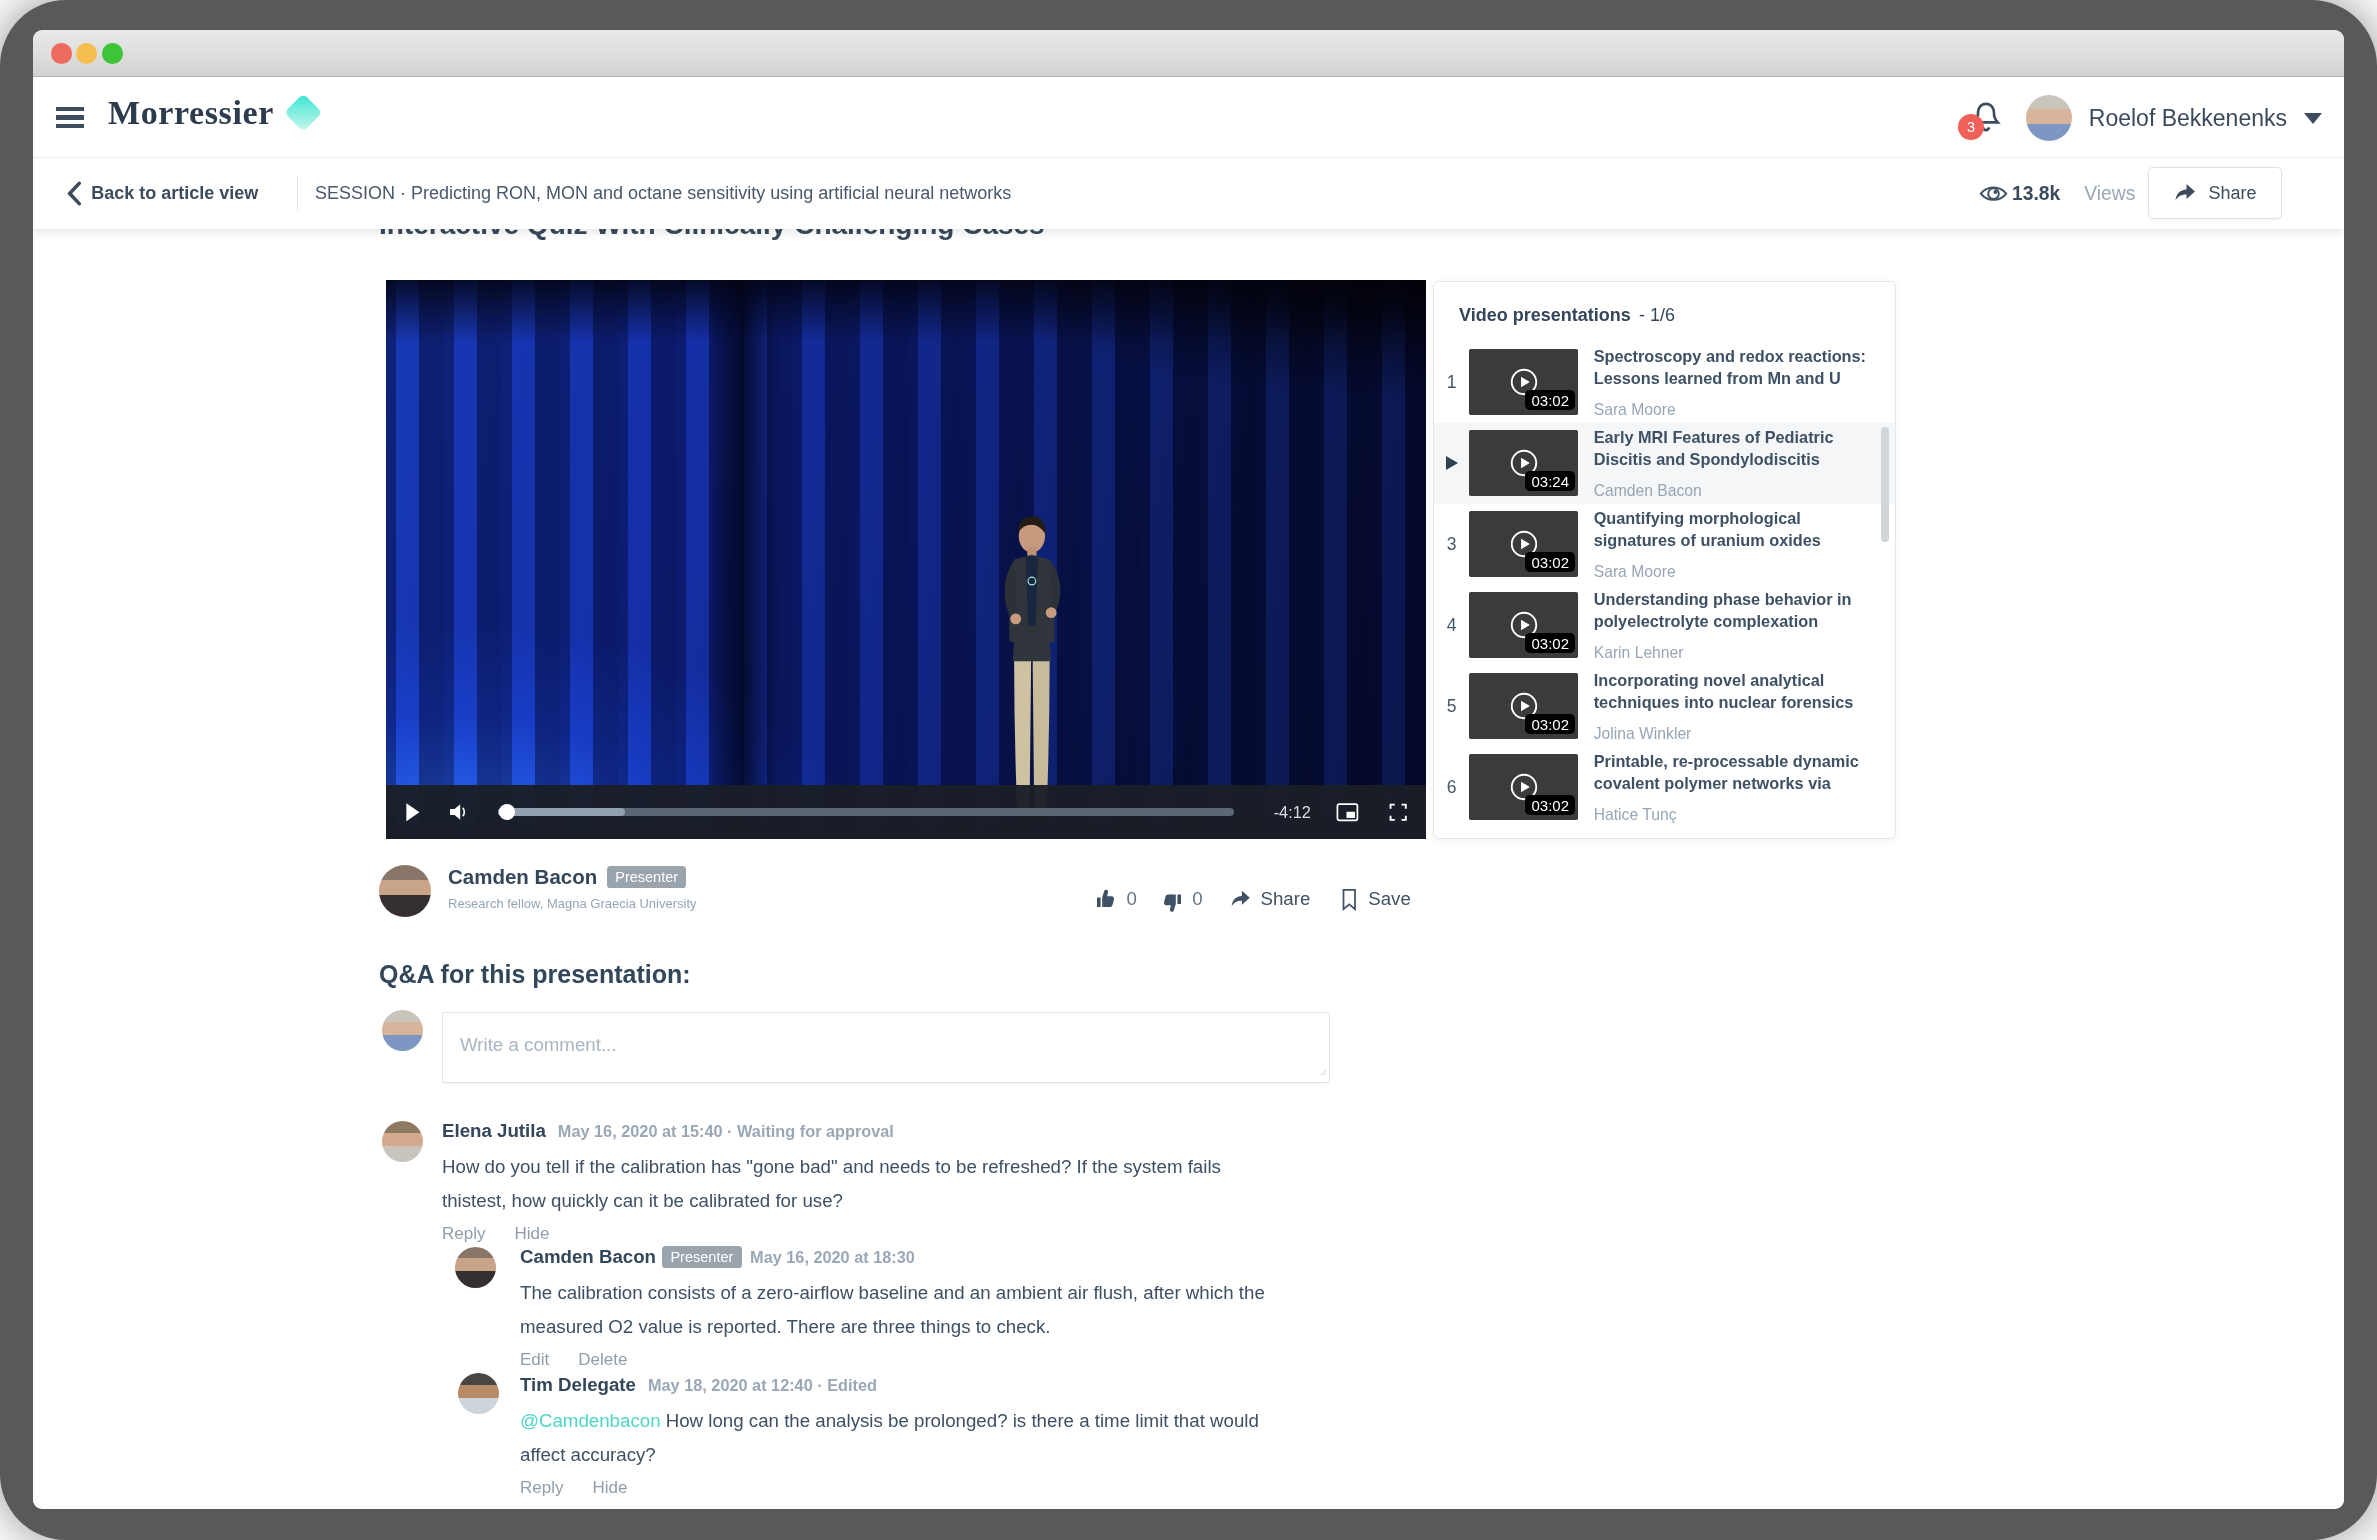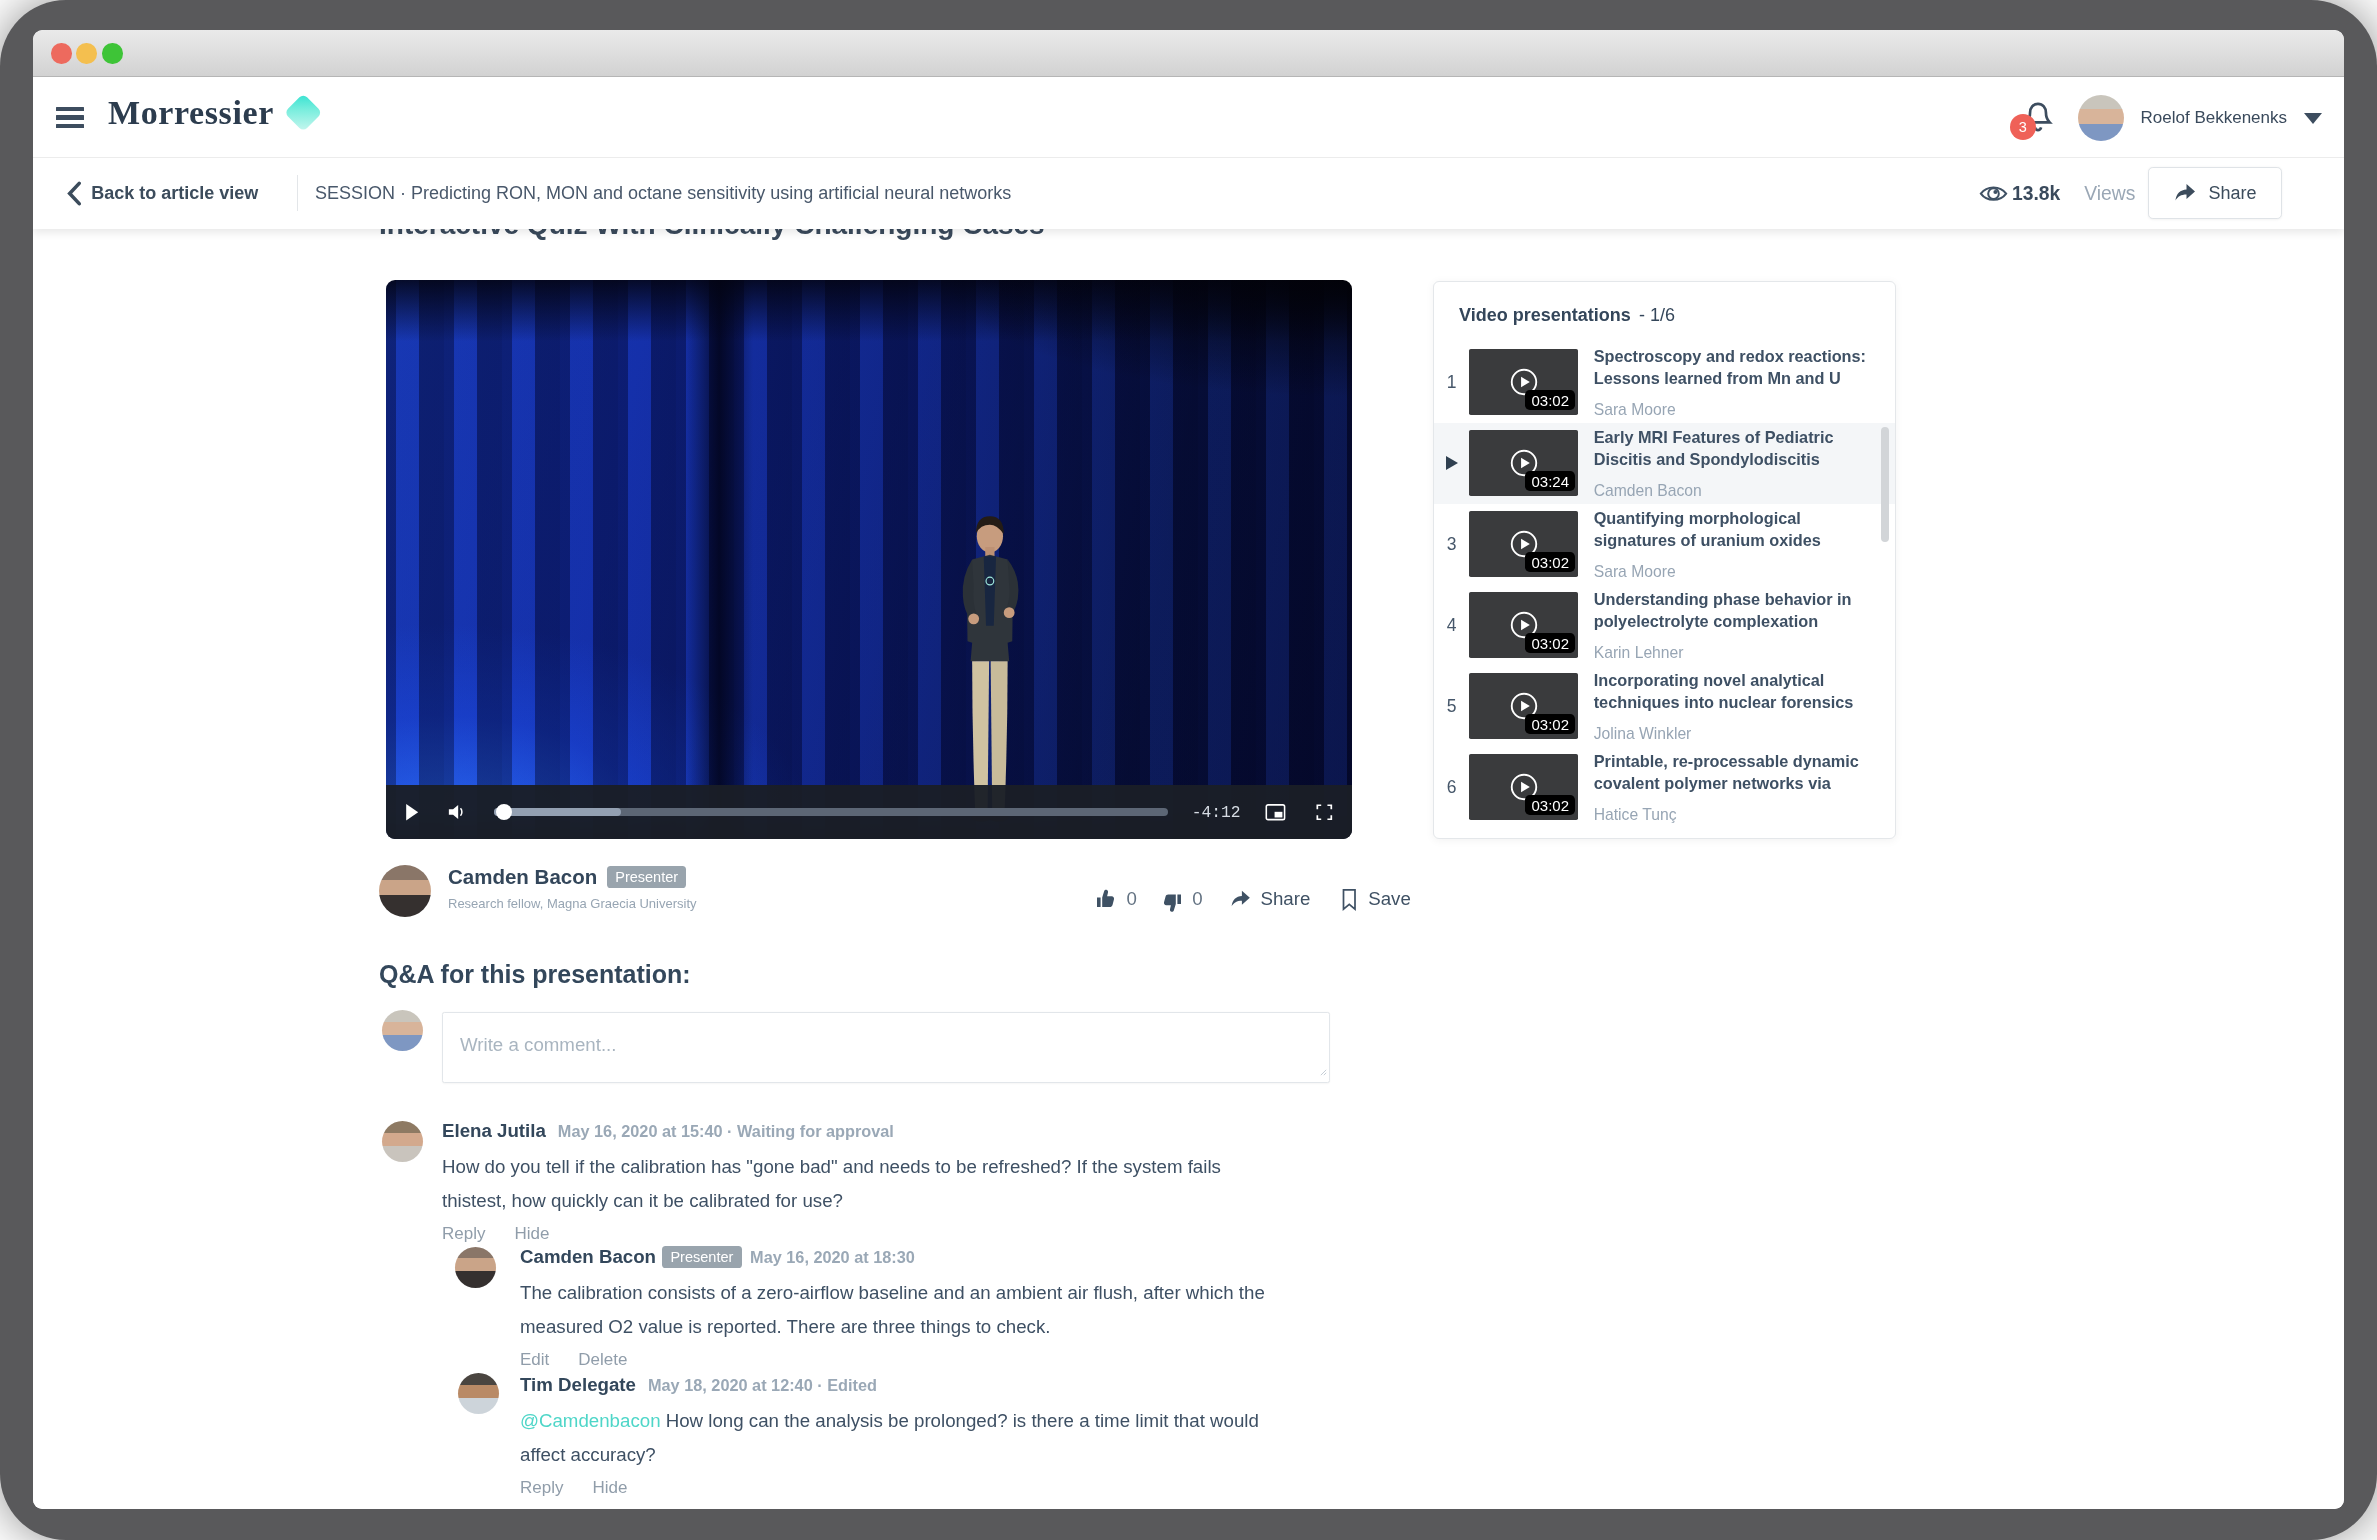--- a/index.html
+++ b/index.html
@@ -22,48 +22,47 @@
   .logo-diamond { width:26.5px; height:26.5px; margin-left:15.7px; border-radius:5.4px; transform:rotate(45deg); background:linear-gradient(135deg,#34e2d1 0%,#7deede 45%,#c9f6ef 100%); }
   .hdr-right { position:absolute; right:22px; top:0; height:80px; display:flex; align-items:center; gap:17px; }
   .bellwrap { position:relative; width:34px; height:40px; margin-right:6px; cursor:pointer; }
   .badge { position:absolute; left:-11px; bottom:-2.4px; width:26.5px; height:26.5px; border-radius:50%; background:#ef6158; color:#fff; font-size:14.5px; display:flex; align-items:center; justify-content:center; }
   .avatar { border-radius:50%; }
   .av-roelof { background:linear-gradient(180deg,#c9c5bc 0% 30%,#d8b49a 30% 62%,#7e97c2 62% 100%); }
   .av-camden { background:linear-gradient(180deg,#8a7668 0% 28%,#caa488 28% 58%,#35302f 58% 100%); }
   .av-elena { background:linear-gradient(180deg,#8e7a63 0% 30%,#d3a98d 30% 60%,#c9c4bd 60% 100%); }
   .av-tim { background:linear-gradient(180deg,#4a4540 0% 30%,#b98a66 30% 60%,#cdd4da 60% 100%); }
   .hdr-avatar { width:46px; height:46px; }
-  .hdr-name { font-size:17px; color:#3a4a5c; }
+  .hdr-name { font-size:23px; color:#3a4a5c; }
   .caret { width:0; height:0; border-left:9px solid transparent; border-right:9px solid transparent; border-top:11.5px solid #3d4d5f; cursor:pointer; }
 
   
   .subheader { position:absolute; top:80px; left:0; right:0; height:71px; background:#fff; z-index:20; box-shadow:0 3.6px 8.4px rgba(0,0,0,.09); }
   .backgroup { position:absolute; left:33px; top:0; height:71px; display:flex; align-items:center; cursor:pointer; }
   .back-label { font-size:18px; font-weight:700; color:#3c4c5c; margin-left:9.6px; }
   .sh-divider { position:absolute; left:264px; top:17px; width:0.6px; height:36px; background:#e3e6e9; }
   .session-label { position:absolute; left:282px; top:0; height:71px; display:flex; align-items:center; font-size:18px; color:#49586b; white-space:nowrap; }
   .viewsgroup { position:absolute; left:1946px; top:0; height:71px; display:flex; align-items:center; gap:4px; }
   .views-count { font-size:19.3px; font-weight:700; color:#3a4a5c; }
   .views-label { font-size:19.3px; color:#9aa7b5;margin-left:20px; }
   .share-btn { position:absolute; left:2115px; top:9px; width:134px; height:52px; background:#fff; border:0.6px solid #dfe3e7; border-radius:4.8px; box-shadow:0 0.6px 2.4px rgba(0,0,0,.05); display:flex; align-items:center; justify-content:center; gap:11px; font-size:18px; color:#3c4c5c; cursor:pointer; }
 
   
   .page-title { position:absolute; left:346px; top:131px; font-size:28px; font-weight:700; color:#3a4a5c; z-index:1; white-space:nowrap; }
 
   
-  .video { position:absolute; left:353px; top:202px; width:966px; height:559px; z-index:5; overflow:hidden; border-radius:9px;
+  .video { position:absolute; left:353px; top:202px; width:1040px; height:559px; z-index:5; overflow:hidden; border-radius:0;
     background:
       linear-gradient(0deg, rgba(0,0,0,.6), rgba(0,0,0,0) 5%),
       radial-gradient(ellipse 60% 30% at 100% 0%, rgba(2,2,8,.95), rgba(2,2,8,0) 70%),
       linear-gradient(180deg, rgba(3,4,18,.85) 0%, rgba(3,4,18,0) 11%),
       linear-gradient(90deg, rgba(0,0,12,0) 31%, rgba(0,0,14,.7) 34.5%, rgba(0,0,12,0) 38%),
       repeating-linear-gradient(90deg, rgba(4,8,40,.38) 0 9.6px, rgba(38,80,215,.18) 9.6px 33px, rgba(3,6,34,.42) 33px 58px),
       radial-gradient(ellipse 55% 55% at 6% 100%, rgba(45,115,255,.95), rgba(25,70,225,.5) 40%, rgba(25,70,225,0) 70%),
       linear-gradient(100deg, #1533ac 0%, #1129a0 25%, #0c1c74 52%, #071040 78%, #05092e 100%);
-    font-family: Liberation Mono, monospace;
   }
   .person { position:absolute; left:56.5%; bottom:4.8px; height:58%; }
   .vcontrols { position:absolute; left:0; right:0; bottom:0; height:54px; background:rgba(26,30,38,.96); display:flex; align-items:center; padding:0 18px; }
   .vc-track { position:relative; width:742px; height:7.8px; background:#5c6675; border-radius:4.2px; margin-left:29px; cursor:pointer; }
   .vc-buffer { position:absolute; left:0; top:0; width:127px; height:7.8px; background:#93a0b2; border-radius:4.2px; }
   .vc-handle { position:absolute; left:1.2px; top:-4.2px; width:16.3px; height:16.3px; border-radius:50%; background:#fff; }
   .vc-time { margin-left:23px; font-size:16.3px; color:#d6dce4; width:54px; text-align:right; }
   .vc-icon { cursor:pointer; }
 
   

